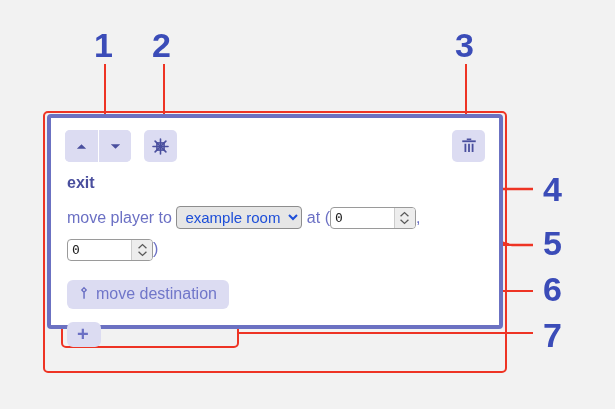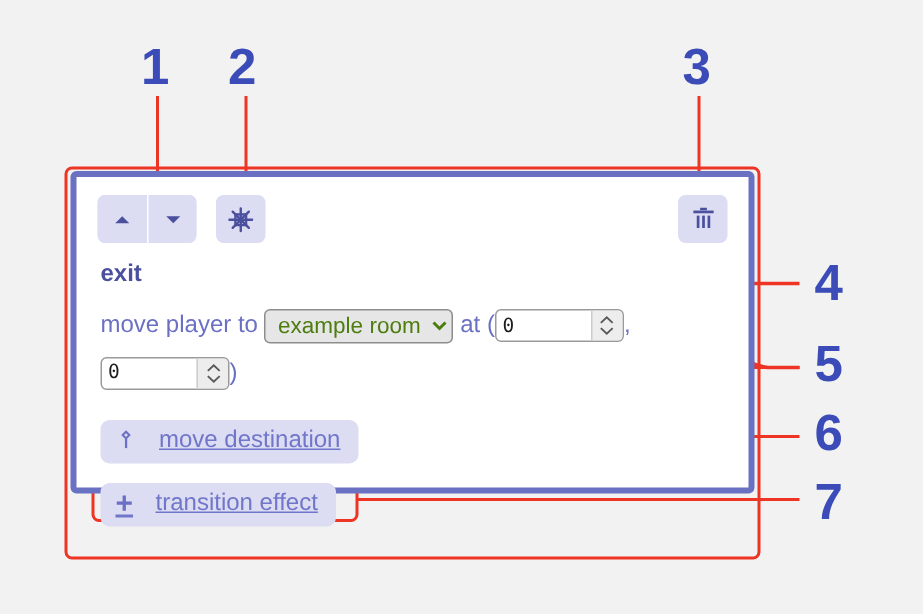--- a/index.html
+++ b/index.html
@@ -116,21 +116,21 @@
     right: 10px;
     color: #6b70c4;
     font-size: 16px;
     line-height: 26px;
   }
   .stmt .txt { vertical-align: middle; }
 
   select.room {
     font-family: "Liberation Sans", sans-serif;
     font-size: 15px;
-    color: #4d7c0f;
+    color: #1d4ed8;
     background: #e6e6e6;
     border: 1px solid #8d8d8d;
     border-radius: 4px;
     padding: 1px 4px;
     vertical-align: middle;
     cursor: pointer;
   }
 
   .numwrap {
     display: inline-flex;
@@ -180,25 +180,24 @@
   .chip {
     position: absolute;
     left: 16px;
     background: #dcdcf2;
     border-radius: 6px;
     color: #7076c9;
     font-size: 16px;
     padding: 5px 12px 6px 10px;
     display: inline-flex;
     align-items: center;
-    gap: 15px;
+    gap: 5px;
     border: none;
     cursor: pointer;
     font-family: "Liberation Sans", sans-serif;
-    text-decoration: underline;
   }
   #chip-move { top: 162px; }
   #chip-trans { top: 204px; }
   .chip .plus {
     font-size: 20px;
     font-weight: bold;
     line-height: 14px;
     color: #6b70c4;
   }
 </style>
@@ -316,16 +315,15 @@
     <svg width="14" height="16" viewBox="0 0 16 18">
       <path d="M8 0.8 L11.6 4.4 L8 8 L4.4 4.4 Z" fill="#6b70c4"></path>
       <circle cx="8" cy="4.4" r="1.2" fill="#dcdcf2"></circle>
       <rect x="7.2" y="7.4" width="1.7" height="7" fill="#6b70c4"></rect>
     </svg>
     <span>move destination</span>
   </button>
 
   <button class="chip" id="chip-trans">
     <span class="plus">+</span>
-    <span>transition effect</span>
   </button>
 
 </div>
 
 </body></html>

